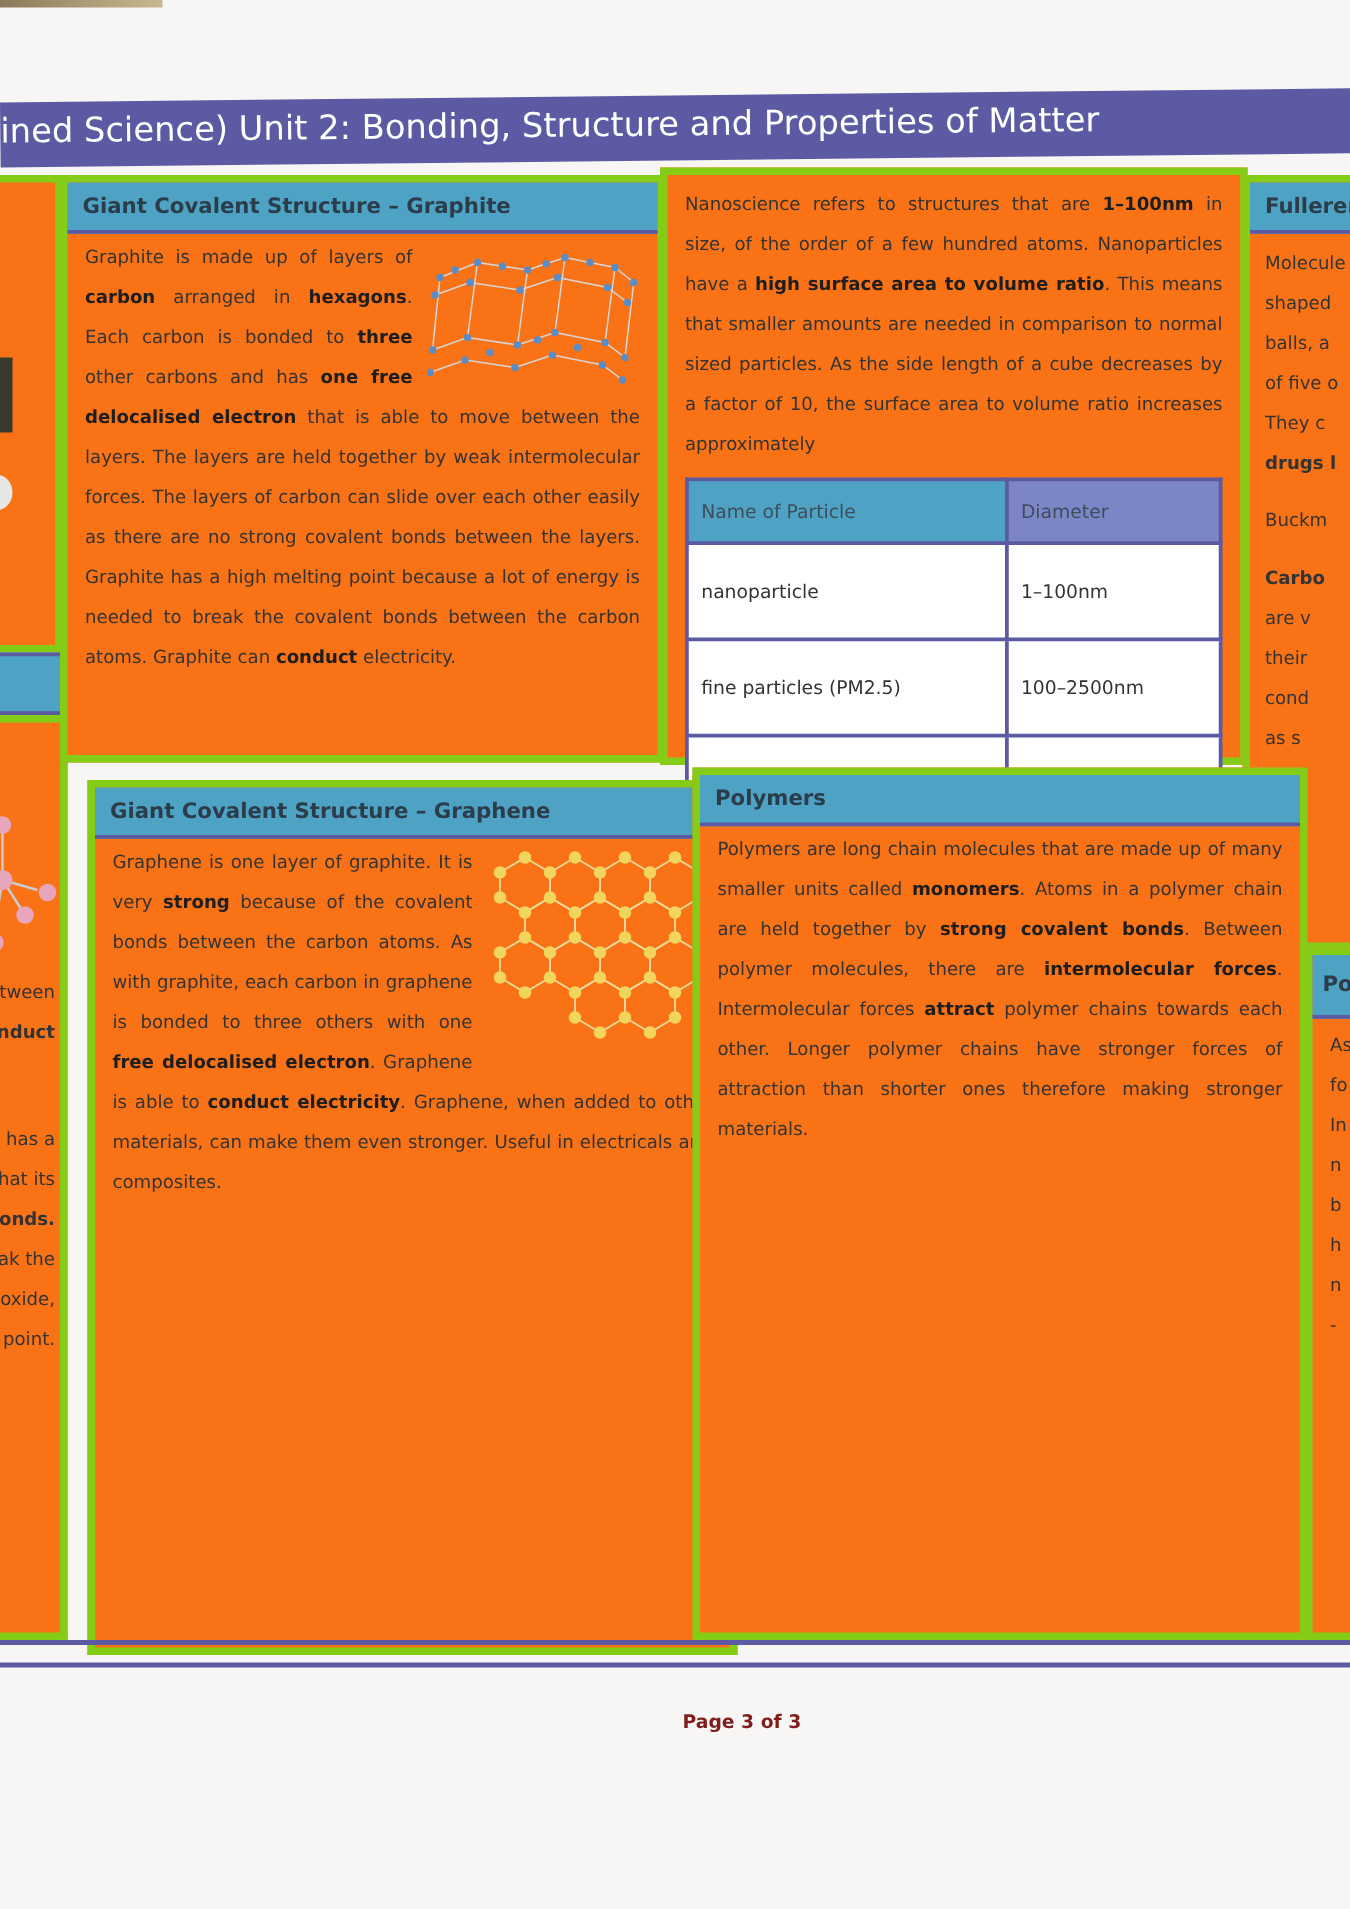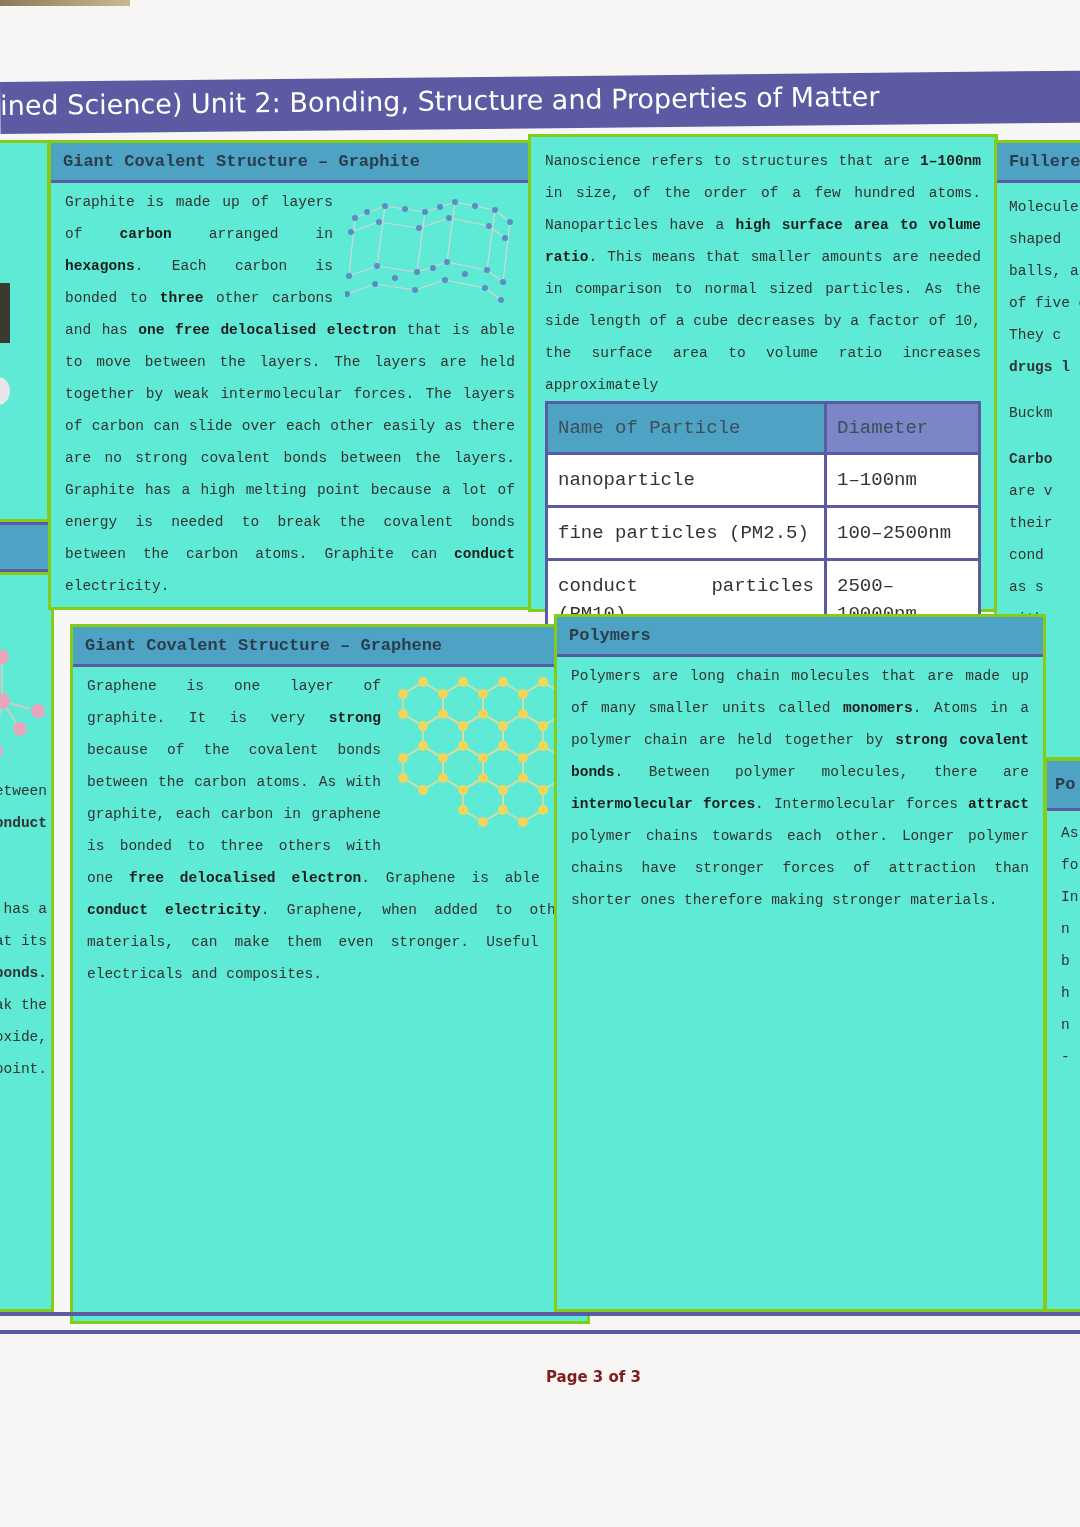--- a/index.html
+++ b/index.html
@@ -19,23 +19,22 @@
     background: #5b5aa3;
     transform: rotate(-0.6deg);
     transform-origin: left top;
   }
   .title-text {
     position: absolute; left: 0; top: 8px;
     color: #ffffff; font-size: 27px; white-space: nowrap;
     font-family: "DejaVu Sans", sans-serif;
   }
   .panel {
-    position: absolute; background: #5eead4;
-    border: 3px solid #84cc16;
-    font-family: Liberation Mono, monospace;
+    position: absolute; background: #f97316;
+    border: 6px solid #84cc16;
   }
   .panel-header {
     background: #4ea3c4;
     color: #2b3c4a;
     font-weight: bold;
     font-size: 17px;
     padding: 9px 12px;
     border-bottom: 3px solid #5b5aa3;
     white-space: nowrap;
     overflow: hidden;
@@ -44,29 +43,29 @@
     padding: 3px 14px;
     font-size: 14.5px;
     line-height: 32px;
     text-align: justify;
     color: #333;
   }
   .panel-body b { color: #1e1e1e; }
   .float-img { float: right; margin: 12px 0 6px 12px; }
   table.particles {
     border-collapse: collapse; width: 100%;
-    margin-top: 0; font-size: 19px;
+    margin-top: 10px; font-size: 15px;
   }
   table.particles th {
     background: #4ea3c4; color: #3e4d5a; font-weight: normal;
     text-align: left; padding: 8px 10px; border: 3px solid #5b5aa3;
   }
   table.particles th.diam { background: #7c85c6; }
   table.particles td {
-    padding: 11px 10px; border: 3px solid #5b5aa3; background: #fff;
+    padding: 23px 10px; border: 3px solid #5b5aa3; background: #fff;
     line-height: 28px;
   }
   .clip-text {
     font-size: 14.5px; line-height: 32px; color: #333; white-space: nowrap;
   }
   .footer-line {
     position: absolute; left: 0; width: 1080px; height: 4px; background: #5b5aa3;
   }
   .page-number {
     position: absolute; left: 546px; top: 1368px;

